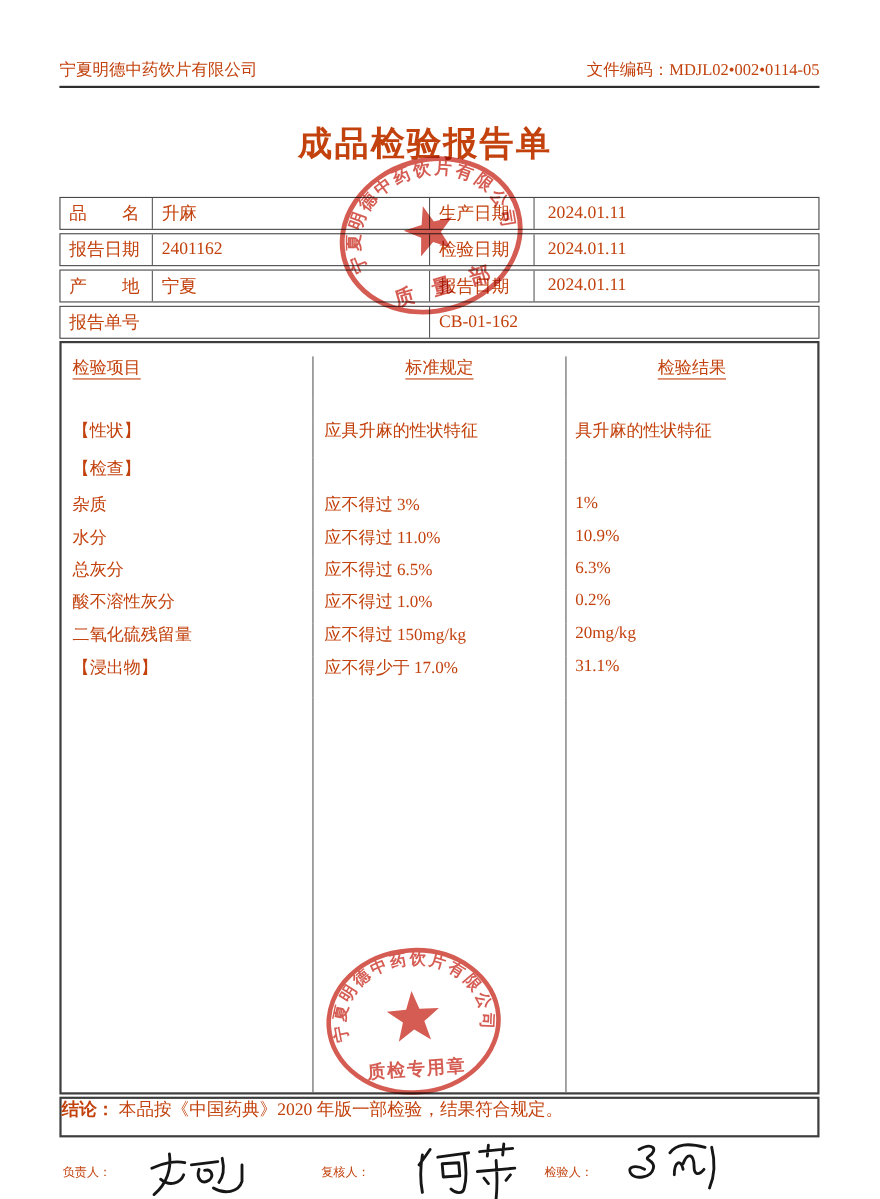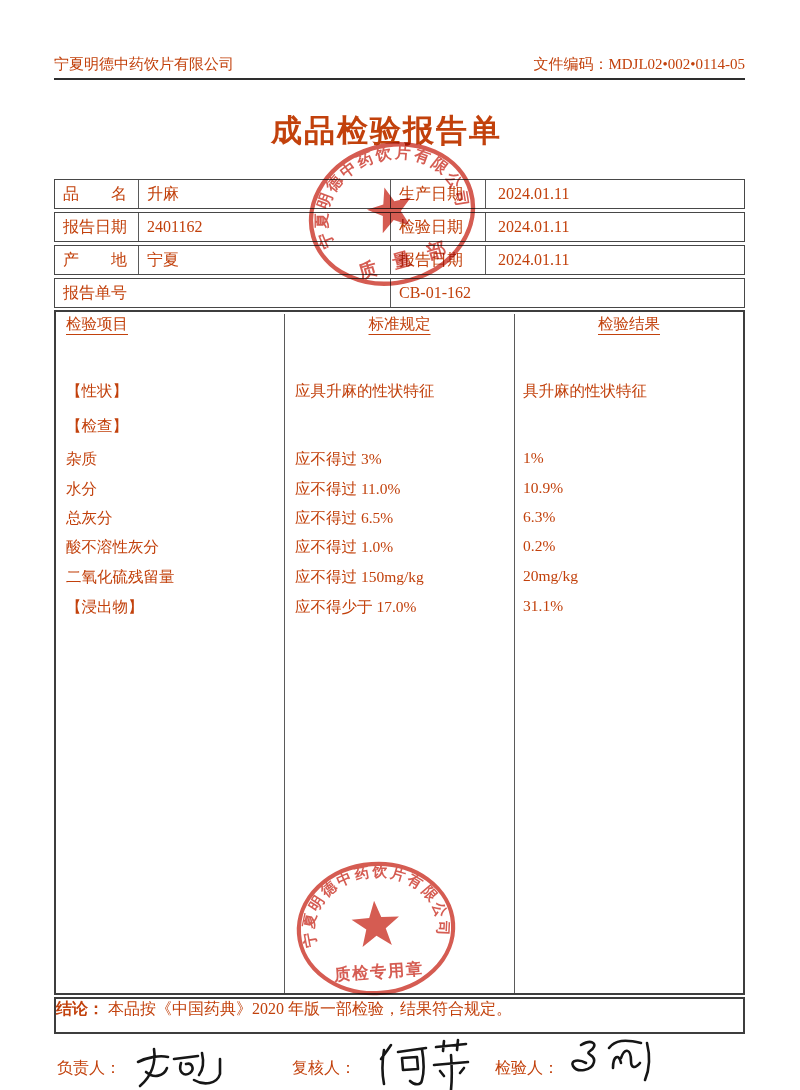--- a/index.html
+++ b/index.html
@@ -44,33 +44,33 @@
     position:absolute; top:288px; left:54px; width:691px; height:685px;
     border:2px solid #3d3d3d; display:flex; flex-direction:column;
     font-size:15.5px;
   }
   .insp-row { display:flex; flex:0 0 auto; }
   .insp-row.fill { flex:1 1 auto; }
   .cc { padding-left:10px; }
   .c1 { width:228px; }
   .c2 { width:230px; border-left:1.5px solid #5a5a5a; }
   .c3 { flex:1; border-left:1.5px solid #5a5a5a; padding-left:8px; }
-  .insp-head { height:50px; padding-top:2px; }
+  .insp-head { height:50px; padding-top:12px; }
   .insp-head .c2, .insp-head .c3 { text-align:center; padding-left:0; }
   .u { text-decoration:underline; text-underline-offset:5px; text-decoration-thickness:1px; }
   .spacer-row { height:19px; }
   
   .conclusion {
     position:absolute; top:975px; left:54px; width:691px; height:37px;
     border:2px solid #3d3d3d; display:flex; align-items:flex-start;
     font-size:16px;
   }
   .conclusion b { margin-right:4px; }
   
-  .f-label { position:absolute; top:1036px; font-size:16px;text-align:center; }
+  .f-label { position:absolute; top:1036px; font-size:11px;text-align:center; }
   .sig { position:absolute; }
   .sig path { fill:none; stroke:#161616; stroke-width:2.6; stroke-linecap:round; stroke-linejoin:round; }
   
   .stamp { position:absolute; mix-blend-mode:multiply; opacity:0.87; pointer-events:none; }
   .stamp-top { left:303px; top:116px; width:178px; height:152px; transform:rotate(-16deg); }
   .stamp-bottom { left:291px; top:836px; width:170px; height:141px; transform:rotate(-4deg); }
   .stamp svg { width:100%; height:100%; }
   .stamp text, .stamp textPath { font-family:"Liberation Serif","DejaVu Serif",serif; font-weight:bold; }
 </style>
 </head>

